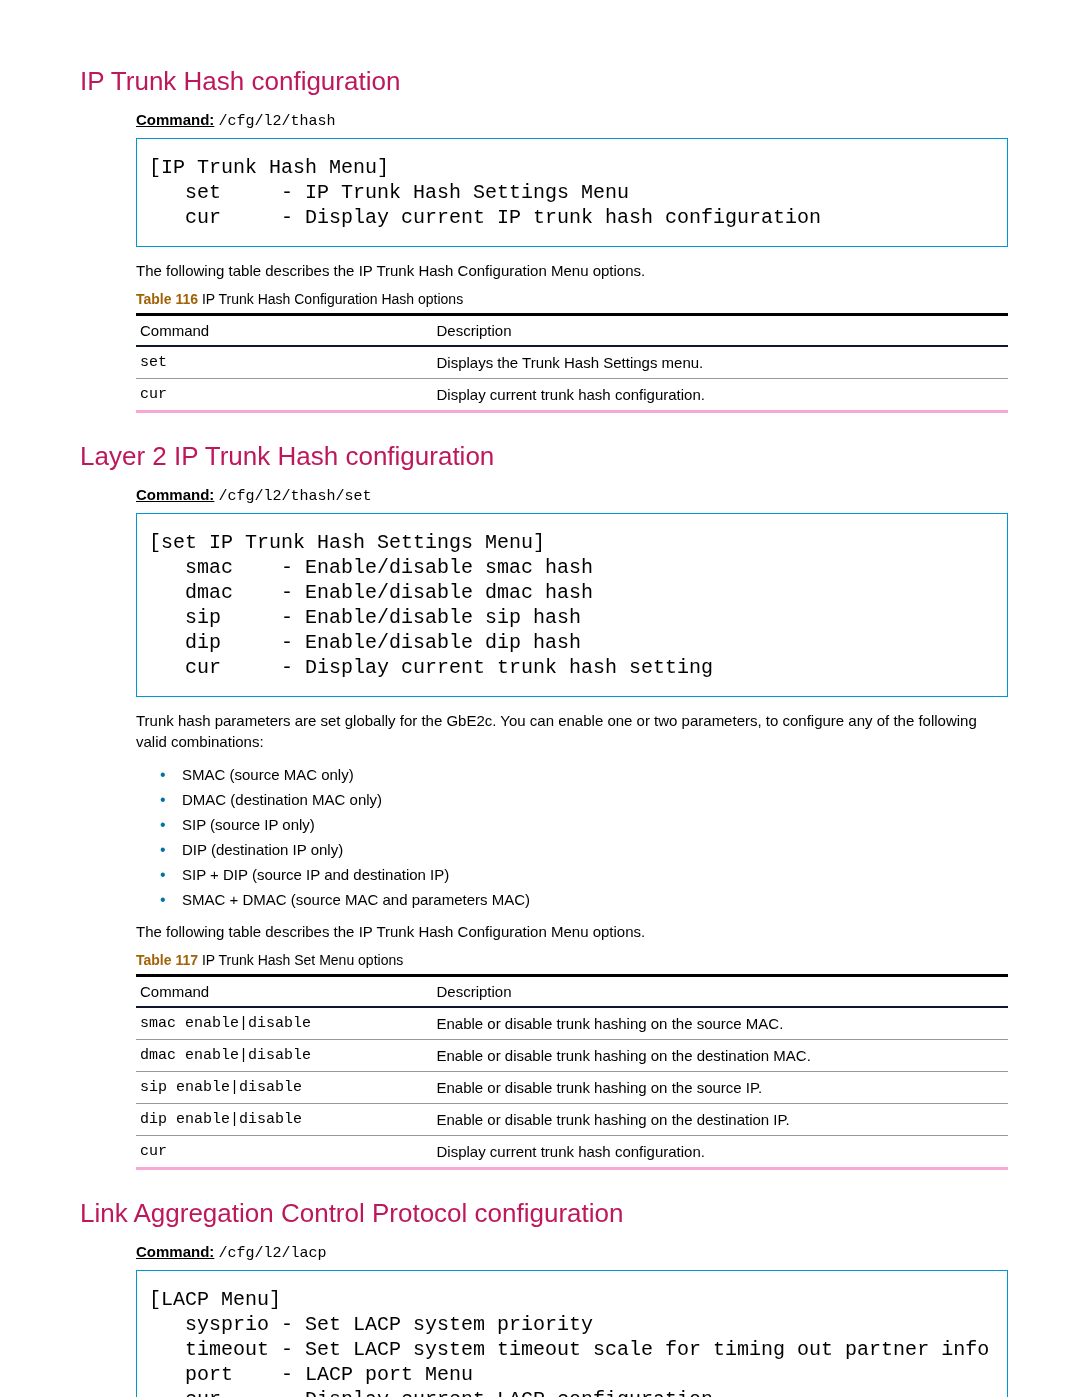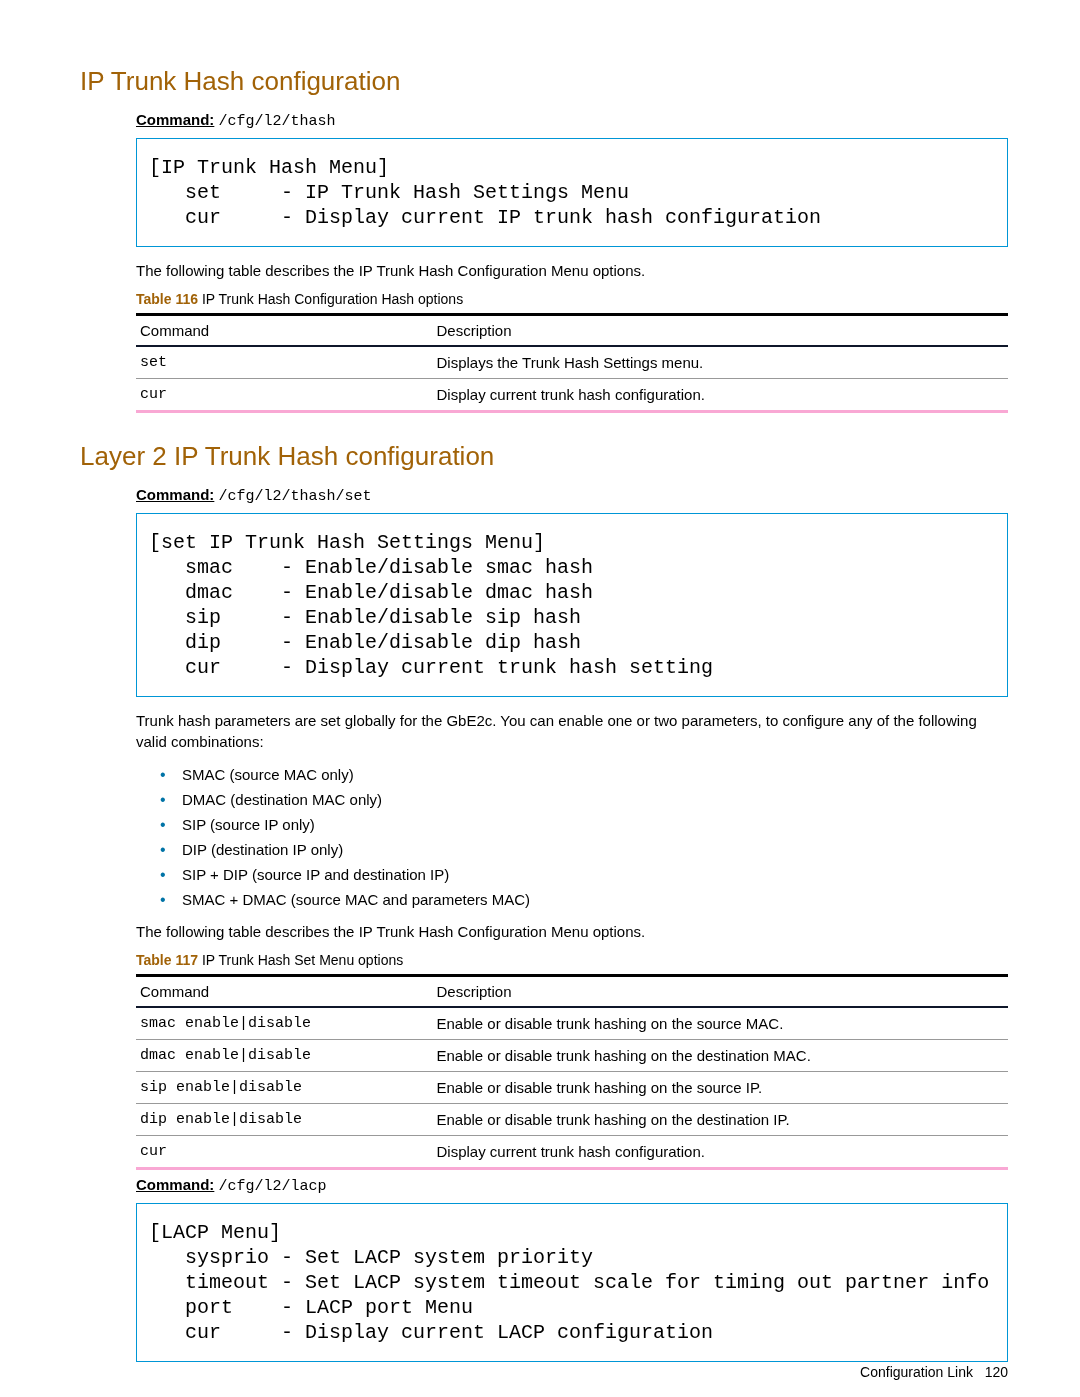--- a/index.html
+++ b/index.html
@@ -13,21 +13,21 @@
     width: 1080px;
     min-height: 1397px;
     box-sizing: border-box;
     padding: 60px 72px 40px 80px;
     position: relative;
   }
   h2.section {
     font-family: Arial, Helvetica, sans-serif;
     font-weight: 400;
     font-size: 26px;
-    color: #a16207;
+    color: #be185d;
     margin: 6px 0 14px 0;
   }
   .cmd-line {
     margin: 6px 0 6px 56px;
     font-size: 15px;
   }
   .cmd-line .lbl {
     font-weight: 700;
     text-decoration: underline;
   }
@@ -194,20 +194,21 @@
         <td class="cmd">dip enable|disable</td>
         <td>Enable or disable trunk hashing on the destination IP.</td>
       </tr>
       <tr>
         <td class="cmd">cur</td>
         <td>Display current trunk hash configuration.</td>
       </tr>
     </tbody>
   </table>
 
+  <h2 class="section" style="margin-top:28px">Link Aggregation Control Protocol configuration</h2>
   <div class="cmd-line">
     <span class="lbl">Command:</span>
     <span class="path">/cfg/l2/lacp</span>
   </div>
   <div class="menu-box">[LACP Menu]
    sysprio - Set LACP system priority
    timeout - Set LACP system timeout scale for timing out partner info
    port    - LACP port Menu
    cur     - Display current LACP configuration</div>
 

